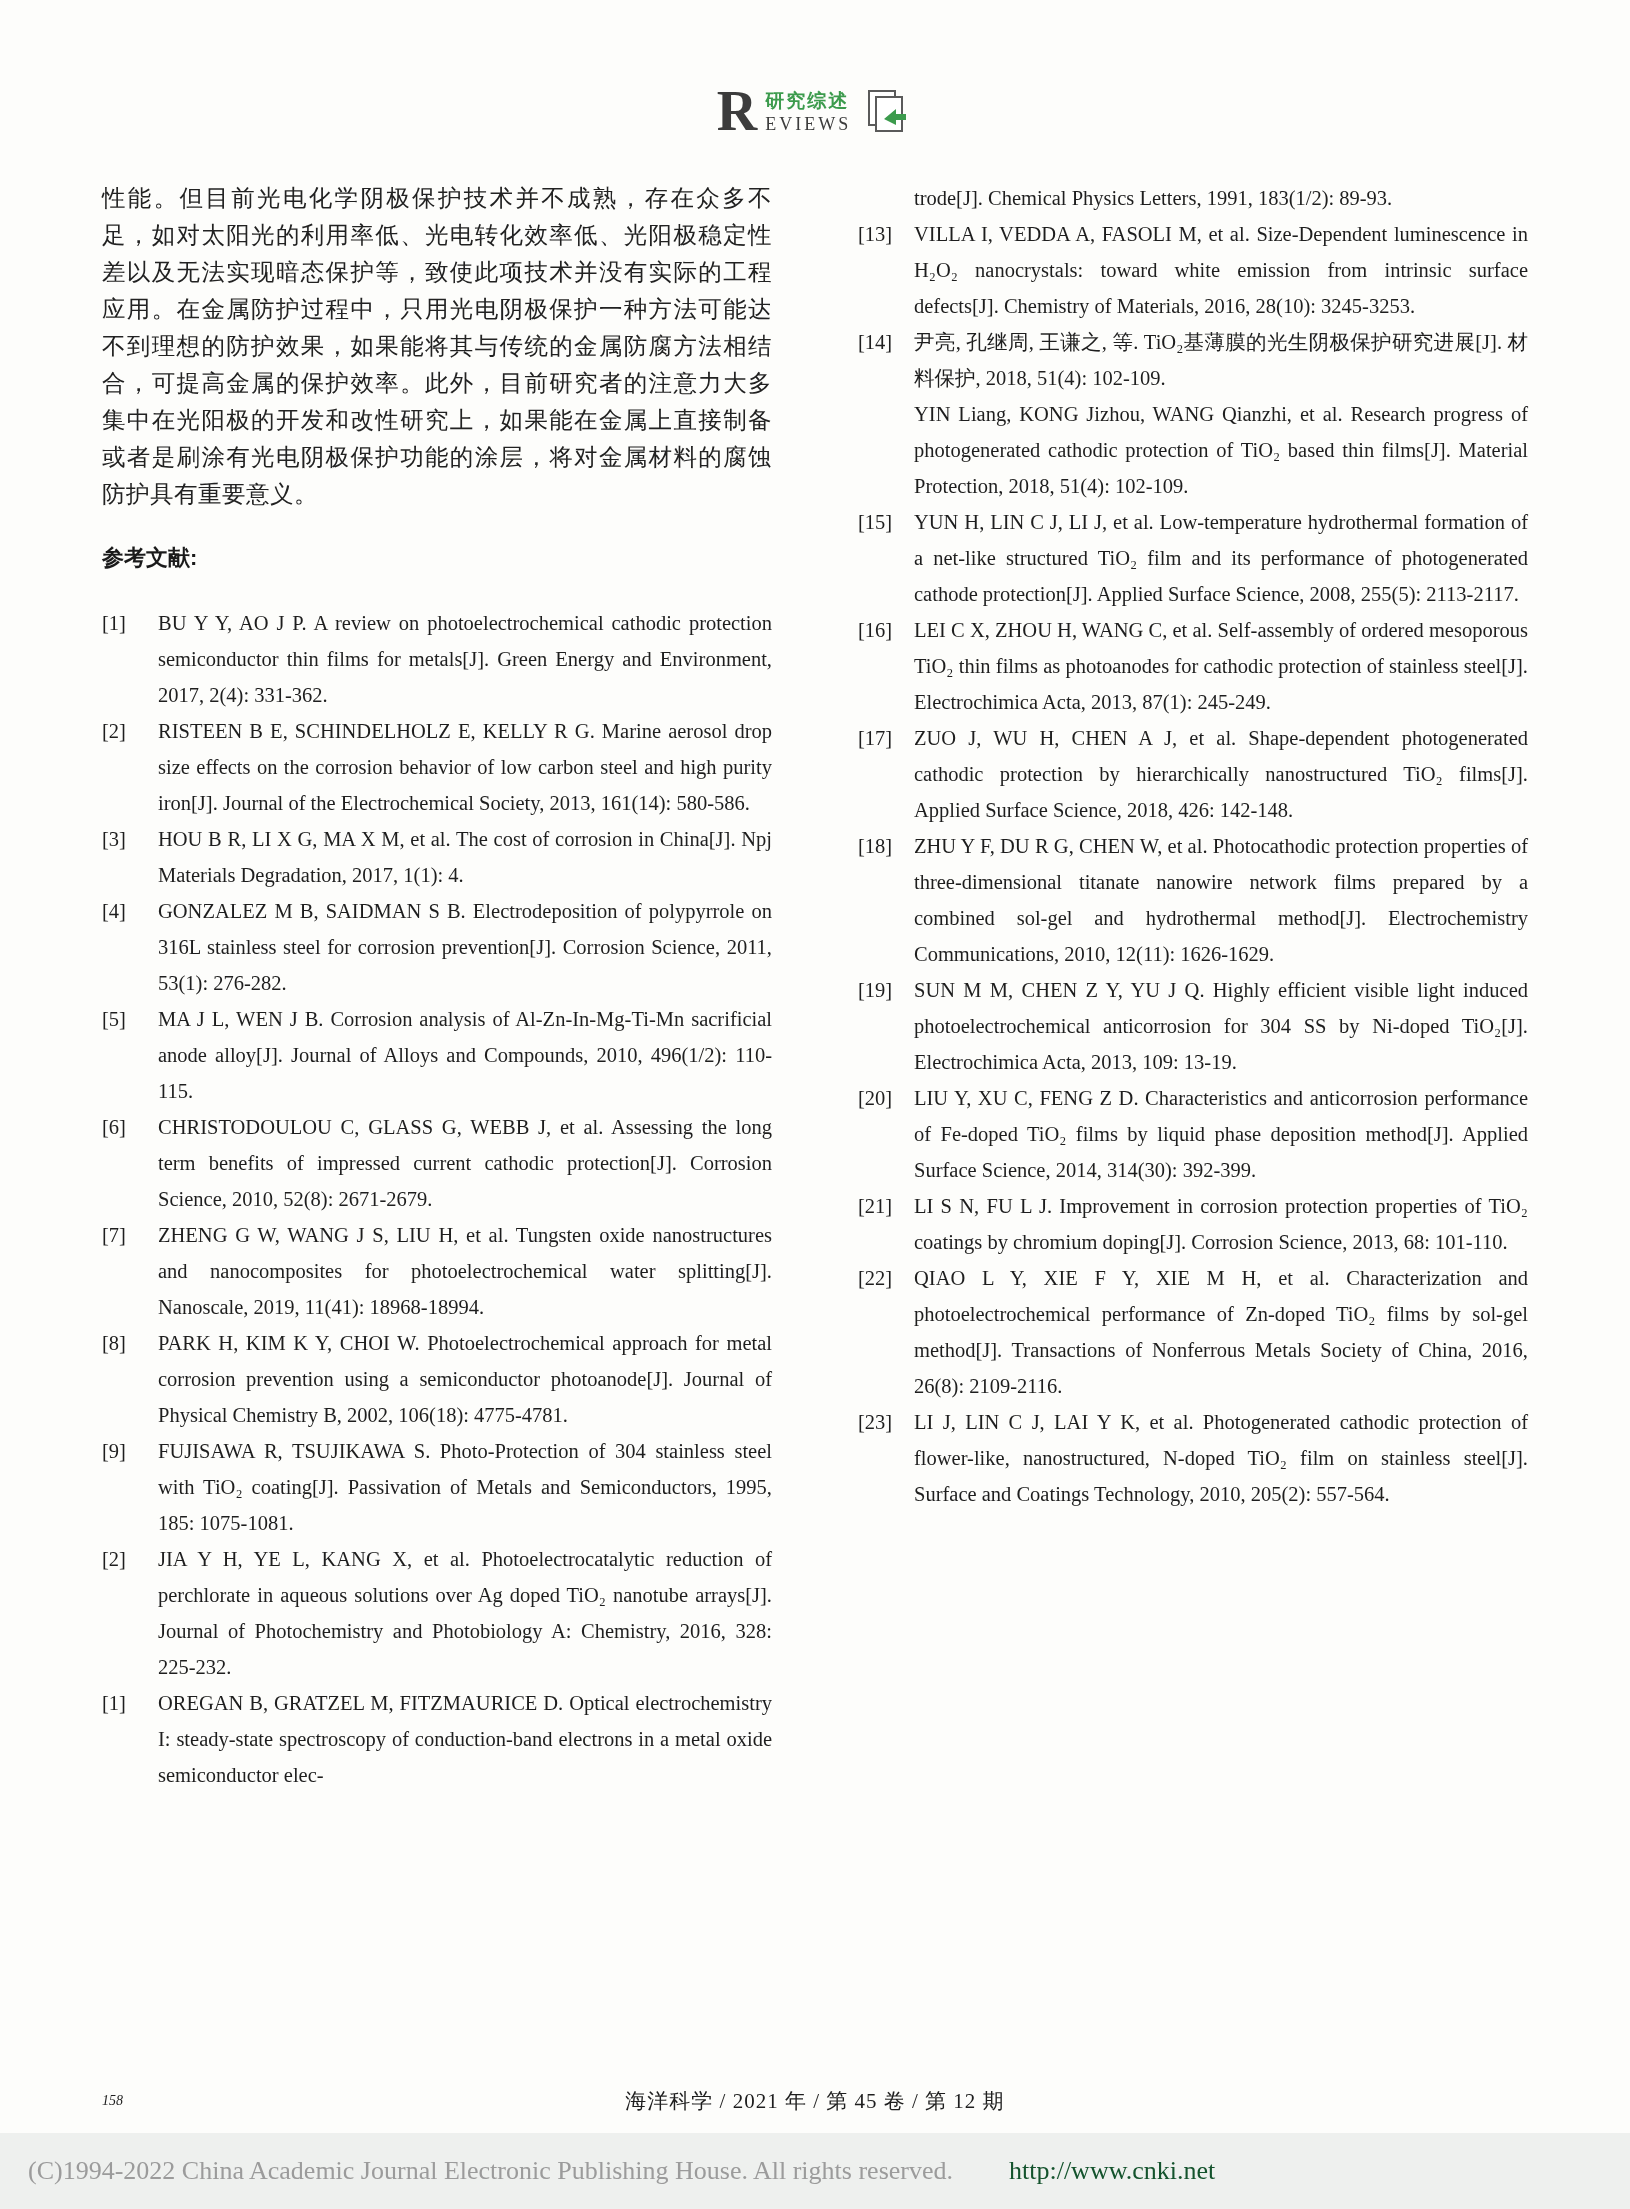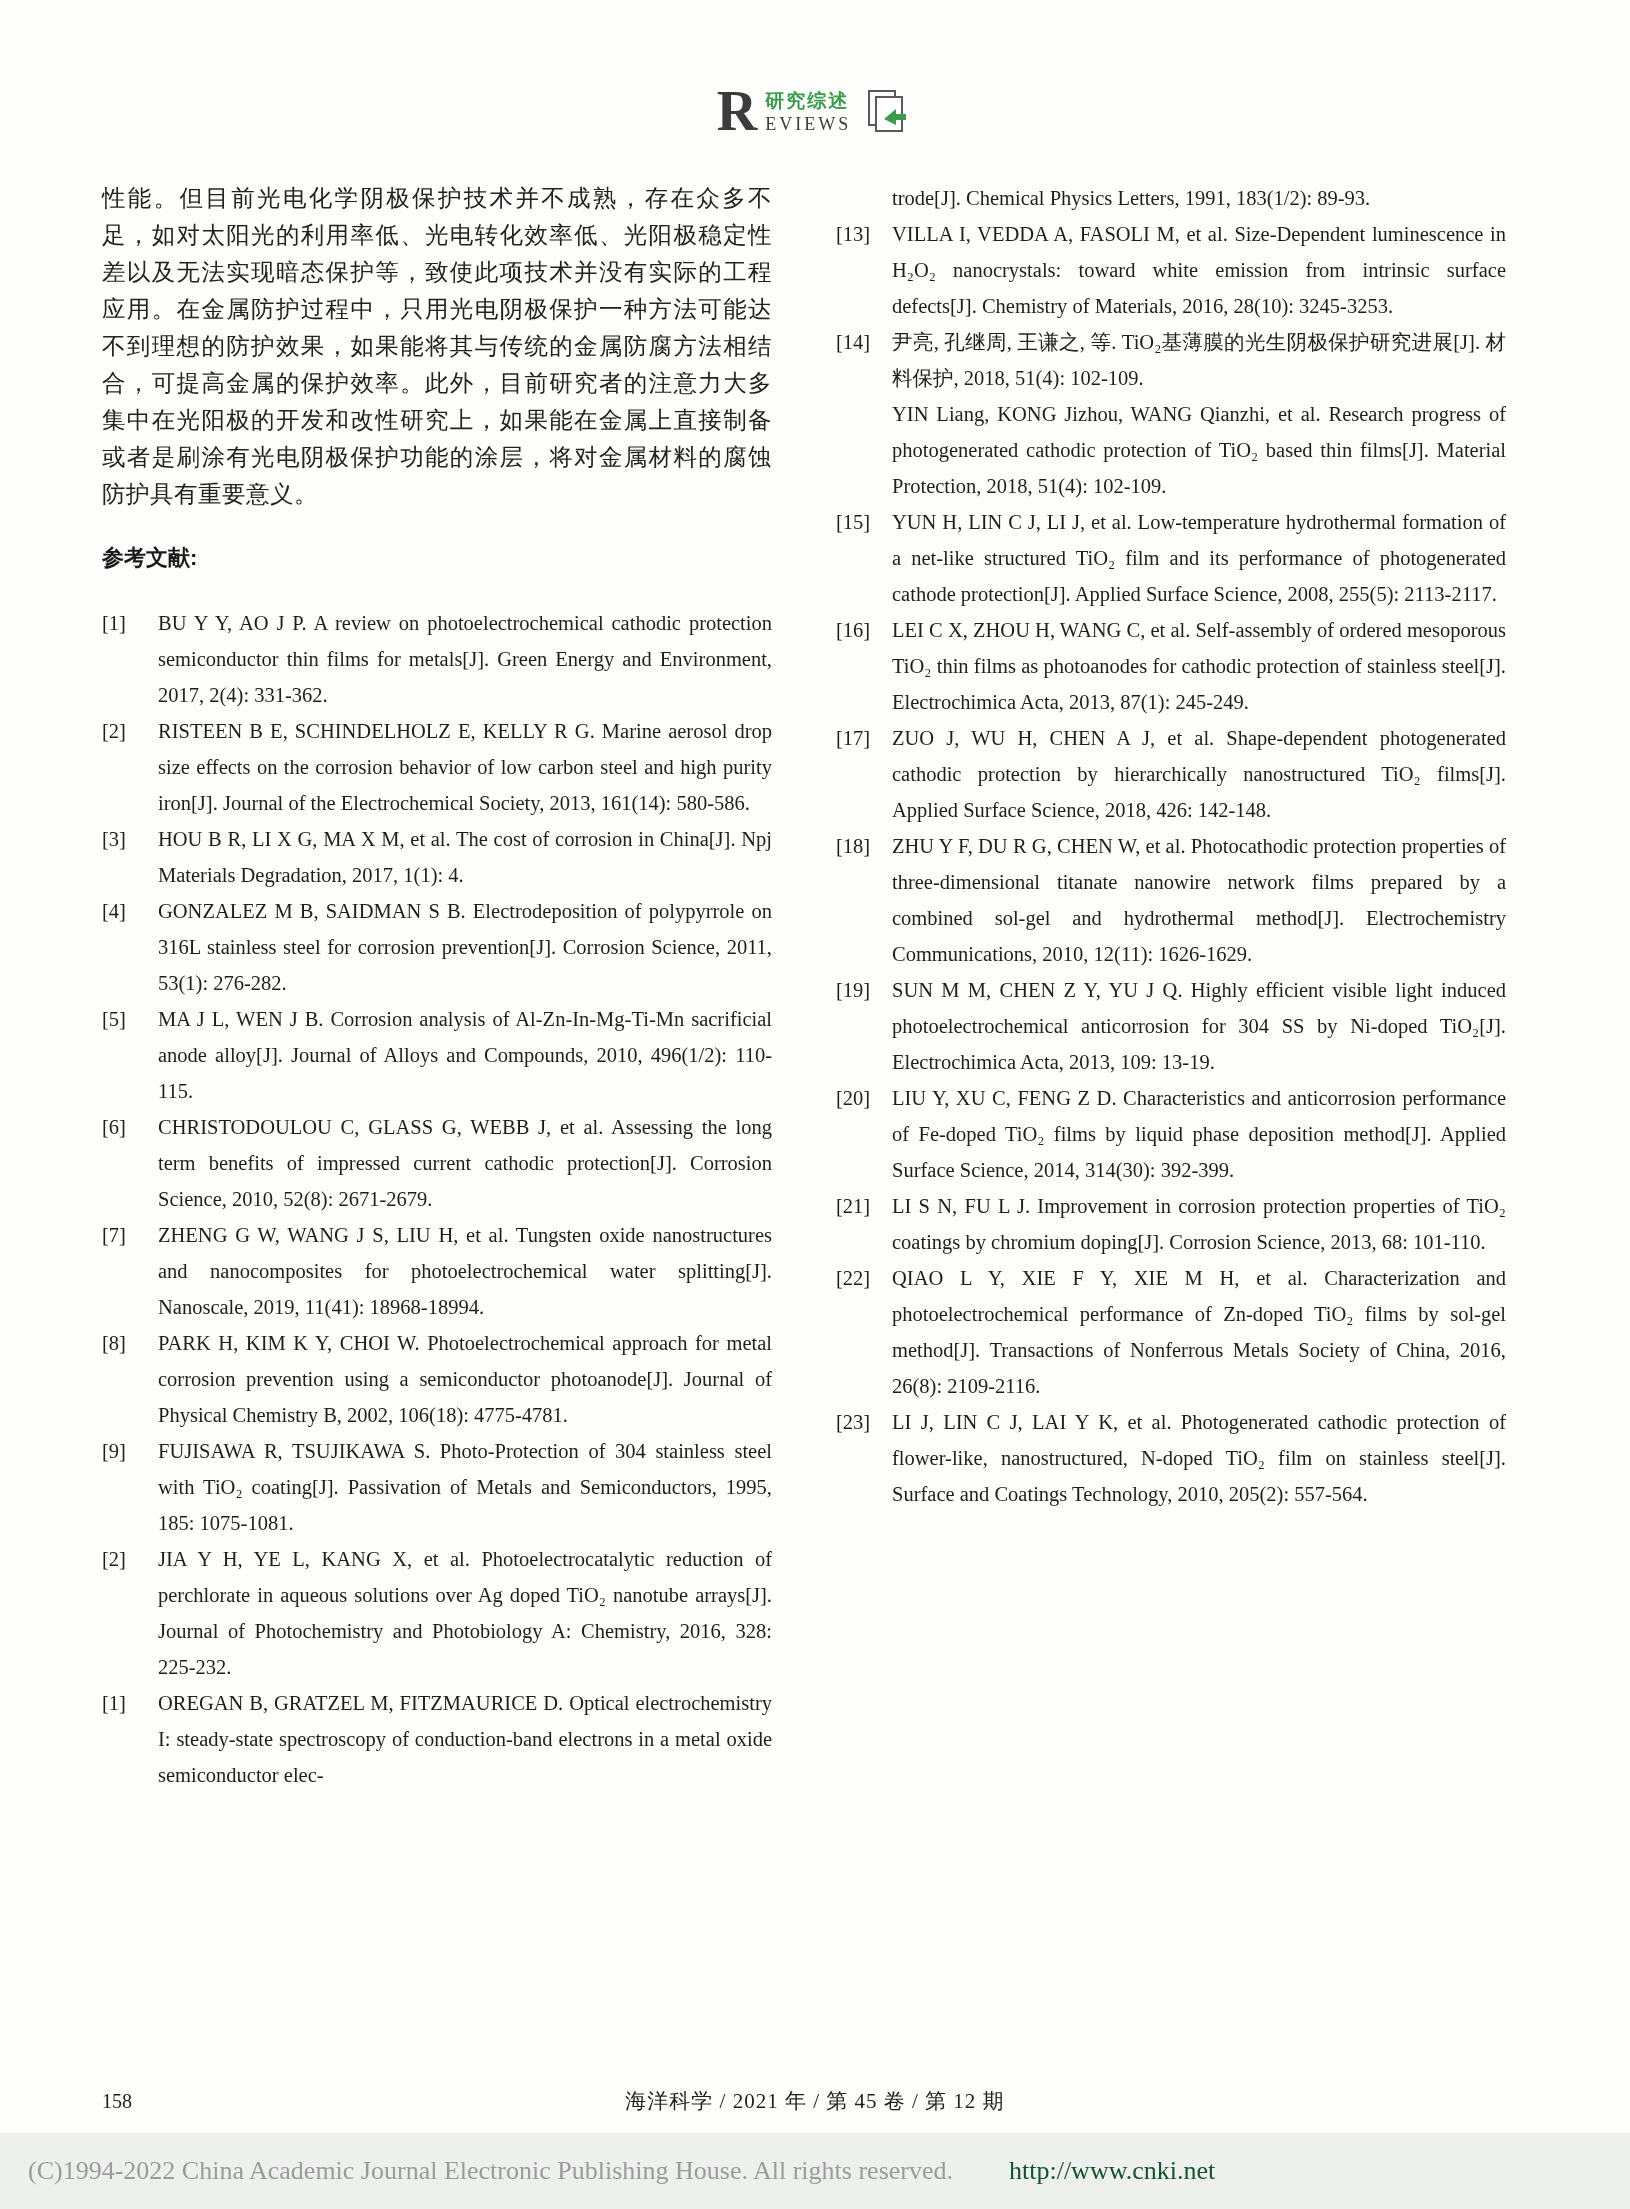--- a/index.html
+++ b/index.html
@@ -17,21 +17,21 @@
   header { display:flex; justify-content:center; padding-top:86px; }
   .logo { display:flex; align-items:center; gap:8px; }
   .logo-r { font-size:56px; font-weight:bold; color:#3c3c3c; line-height:0.9; }
   .logo-col { display:flex; flex-direction:column; justify-content:center; }
   .logo-cn { color:#3c9b4d; font-size:19px; font-weight:bold; letter-spacing:2px;
              font-family:"Liberation Sans",sans-serif; }
   .logo-en { font-size:18px; color:#3c3c3c; letter-spacing:3px; }
   .logo-icon { display:inline-flex; margin-left:4px; }
 
   
-  main { display:flex; gap:64px; padding:44px 102px 0; flex:1; align-items:flex-start; }
+  main { display:flex; gap:86px; padding:44px 102px 0; flex:1; align-items:flex-start; }
   .col { width:670px; }
 
   .cn-para {
     font-size:23.5px; line-height:37px; text-align:justify;
     letter-spacing:0.5px; color:#222;
   }
   .ref-heading {
     font-family:"Liberation Sans",sans-serif;
     font-weight:bold; font-size:22px; color:#1a1a1a;
     margin:30px 0 32px;
@@ -44,21 +44,21 @@
   .ref-lead { margin-left:56px; font-size:20.5px; line-height:36px; text-align:justify; }
 
   
   footer {
     margin-top:auto;
     position:relative;
     display:flex; align-items:center;
     height:64px;
     padding:0 102px;
   }
-  .page-num { font-size:20px; z-index:1; }
+  .page-num { font-size:14px; z-index:1;font-style:italic; }
   .journal-line {
     position:absolute; left:0; right:0; text-align:center;
     font-size:21px; letter-spacing:1px;
   }
 
   
   .copyright-bar {
     height:76px; background:#eef0ee;
     display:flex; align-items:center;
     padding:0 28px;

